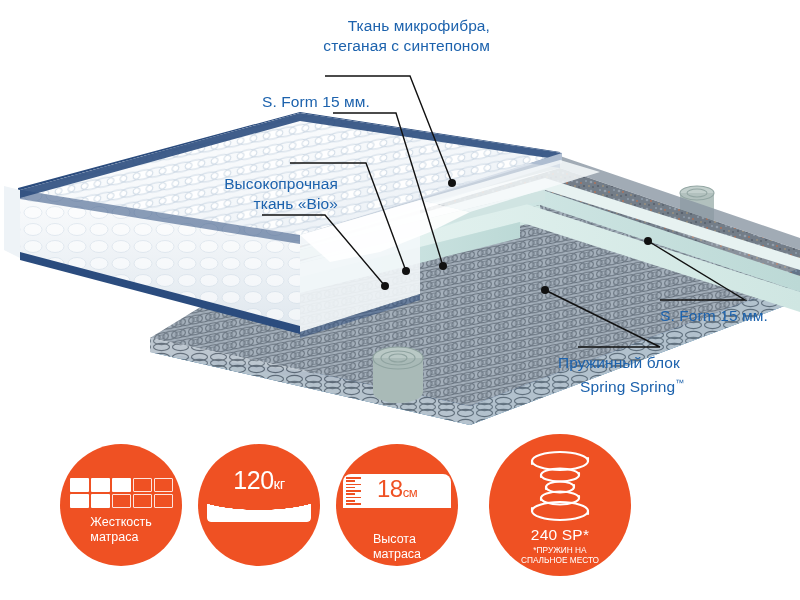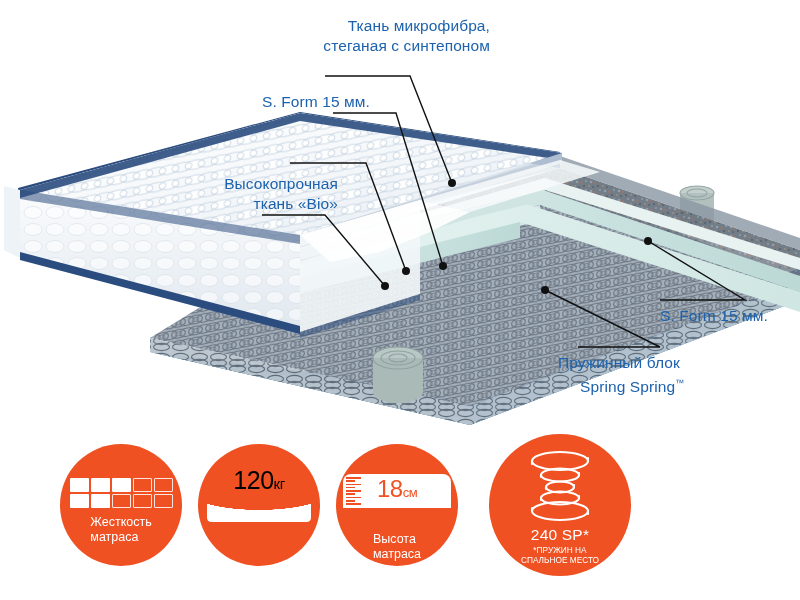--- a/index.html
+++ b/index.html
@@ -34,21 +34,21 @@
   .bcap{color:#fff;text-align:left;font-size:12.5px;line-height:15px;white-space:pre;}
   .bcap-sm{color:#fff;text-align:center;font-size:8.3px;line-height:9.6px;white-space:pre;}
 
   
   .grid{display:grid;grid-template-columns:repeat(5,19px);
         grid-template-rows:repeat(2,14px);gap:2px;margin:34px 0 7px;}
   .cell{border:1.6px solid rgba(255,255,255,.85);border-radius:1px;}
   .cell.on{background:#fff;}
 
   
-  .b2val{color:#000000;font-size:25px;font-weight:400;margin-top:22px;letter-spacing:-.5px;}
+  .b2val{color:#ffffff;font-size:25px;font-weight:400;margin-top:22px;letter-spacing:-.5px;}
   .b2val small{font-size:15px;}
   .b2band{width:104px;height:26px;background:#fff;margin-top:1px;
           border-radius:0 0 4px 4px;
           -webkit-mask-image:radial-gradient(ellipse 72px 20px at 50% -6px,transparent 99%,#000 100%);
           mask-image:radial-gradient(ellipse 72px 20px at 50% -6px,transparent 99%,#000 100%);}
   .b2cap{margin-top:4px;}
 
   
   .b3row{position:relative;width:108px;height:34px;margin-top:30px;
          background:#fff;border-radius:8px 8px 0 0;display:flex;

